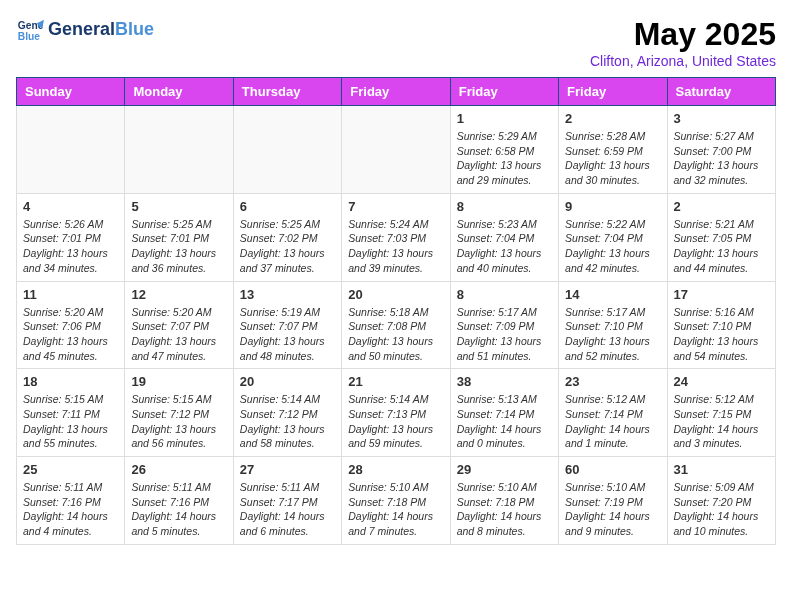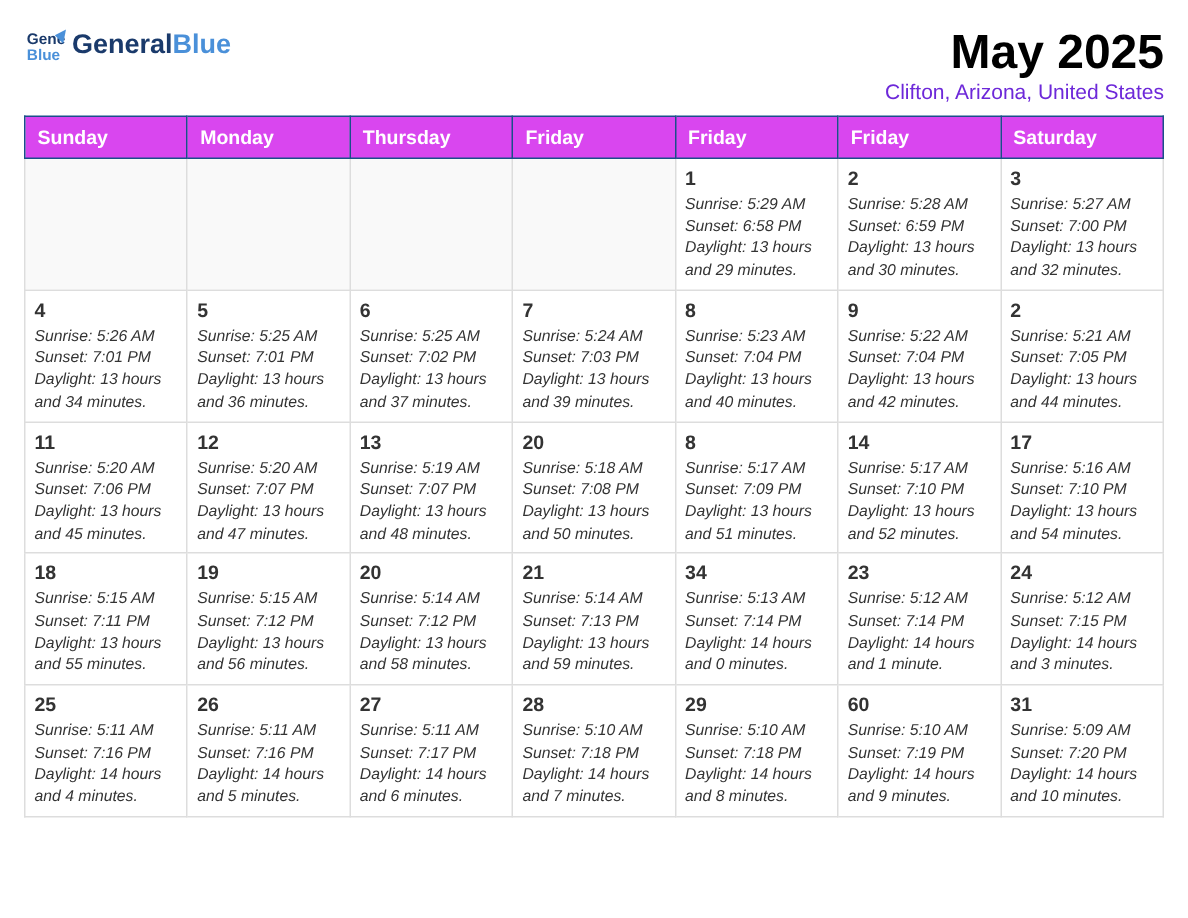--- a/index.html
+++ b/index.html
@@ -209,21 +209,21 @@
         </td>
         <td>
           <div class="day-number">20</div>
           <div class="day-info">Sunrise: 5:14 AM<br>Sunset: 7:12 PM<br>Daylight: 13 hours<br>and 58 minutes.</div>
         </td>
         <td>
           <div class="day-number">21</div>
           <div class="day-info">Sunrise: 5:14 AM<br>Sunset: 7:13 PM<br>Daylight: 13 hours<br>and 59 minutes.</div>
         </td>
         <td>
-          <div class="day-number">34</div>
+          <div class="day-number">38</div>
           <div class="day-info">Sunrise: 5:13 AM<br>Sunset: 7:14 PM<br>Daylight: 14 hours<br>and 0 minutes.</div>
         </td>
         <td>
           <div class="day-number">23</div>
           <div class="day-info">Sunrise: 5:12 AM<br>Sunset: 7:14 PM<br>Daylight: 14 hours<br>and 1 minute.</div>
         </td>
         <td>
           <div class="day-number">24</div>
           <div class="day-info">Sunrise: 5:12 AM<br>Sunset: 7:15 PM<br>Daylight: 14 hours<br>and 3 minutes.</div>
         </td>

